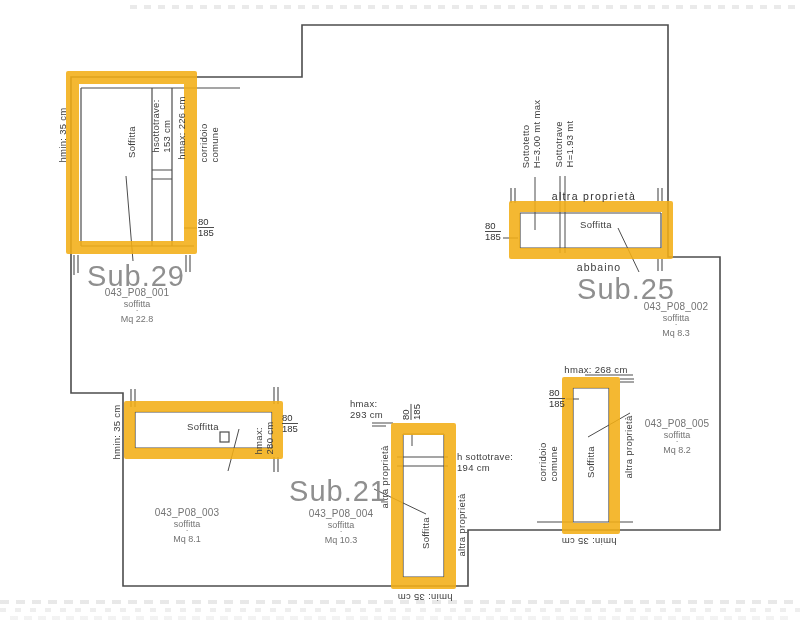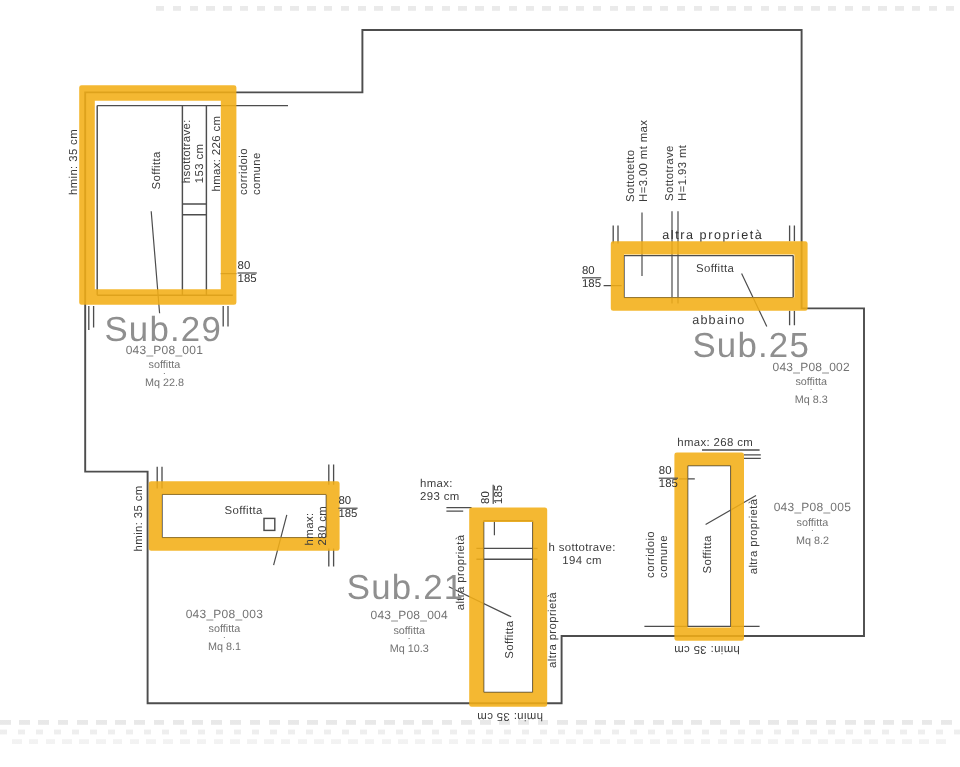--- a/index.html
+++ b/index.html
@@ -122,21 +122,21 @@
     <div class="dot">·</div>
     <div class="area">Mq 8.1</div>
   </div>
 
   <div class="lbl ml" style="left:350px;top:399px;">hmax:
 293  cm</div>
   <div class="frac rot" style="left:411px;top:412px;">
     <span class="num">80</span>
     <span class="den">185</span>
   </div>
-  <div class="lbl ml" style="left:457px;top:452px;text-align:center;">h  sottotrave:
+  <div class="lbl ml" style="left:457px;top:452px;">h  sottotrave:
 194  cm</div>
   <div class="lbl rot90" style="left:384px;top:477px;">altra proprietà</div>
   <div class="lbl rot90" style="left:425px;top:533px;">Soffitta</div>
   <div class="lbl rot90" style="left:461px;top:525px;">altra  proprietà</div>
   <div class="lbl rot180" style="left:425px;top:597px;">hmin:  35  cm</div>
   <div class="lbl title ctr" style="left:338px;top:491px;">Sub.21</div>
   <div class="caption" style="left:341px;top:508px;">
     <div class="code">043_P08_004</div>
     <div class="kind">soffitta</div>
     <div class="dot">·</div>

